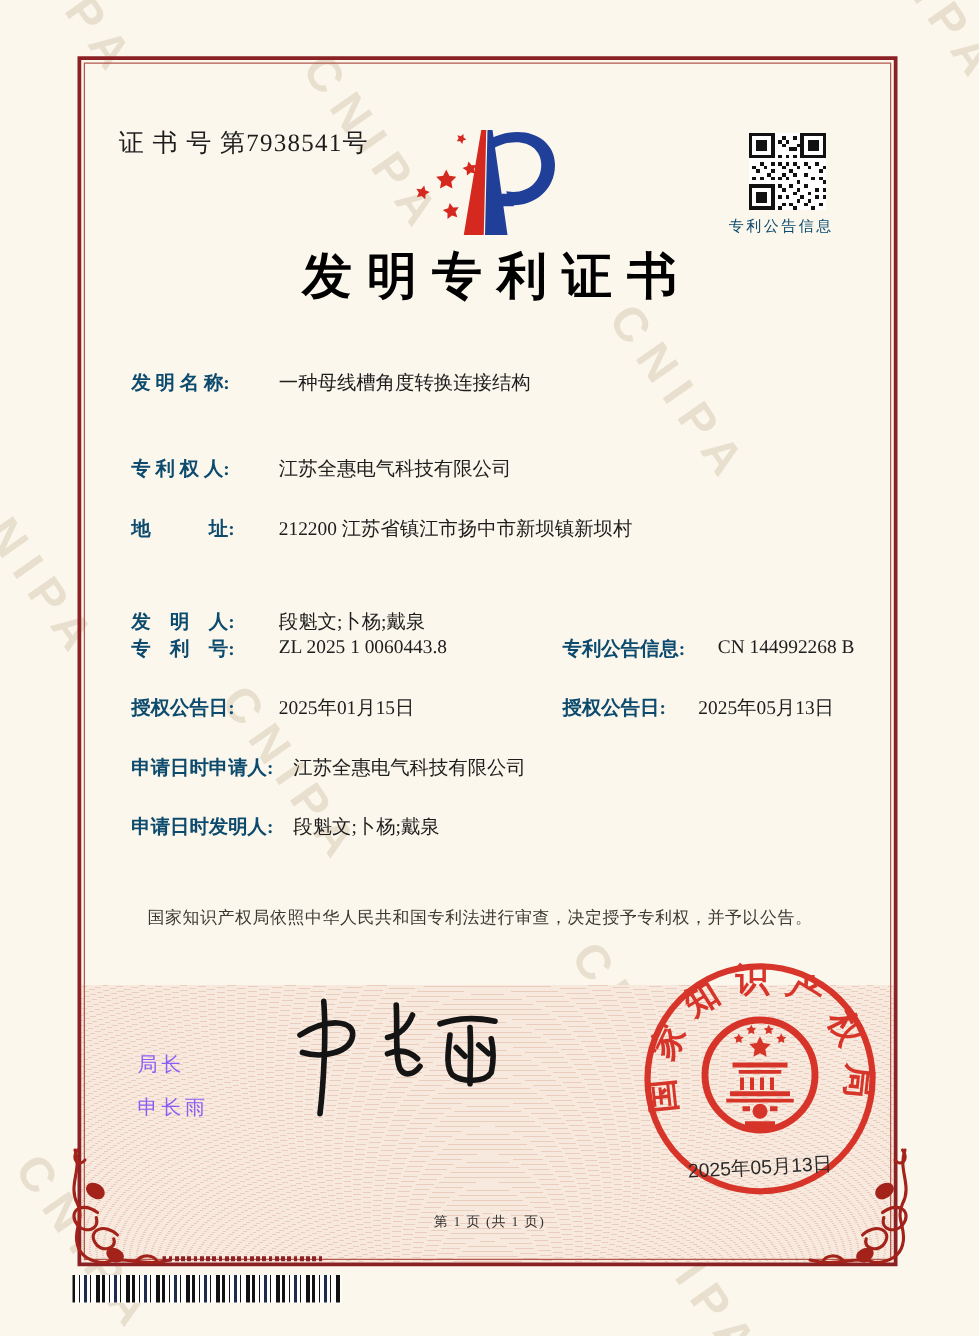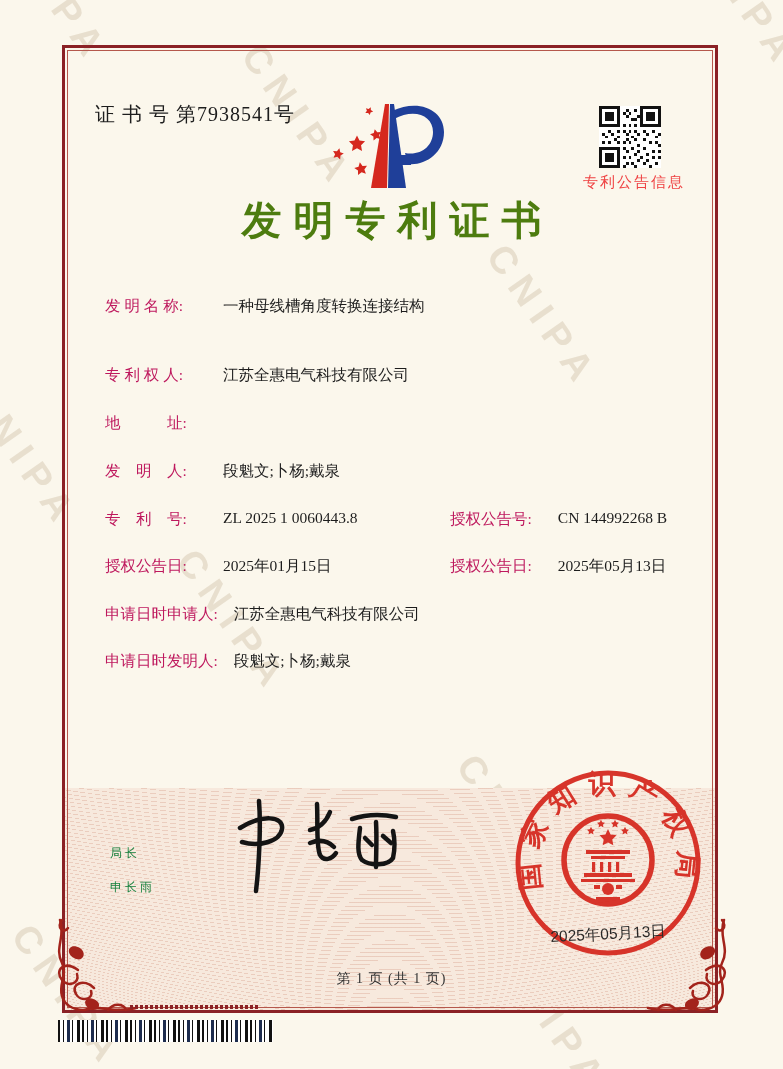--- a/index.html
+++ b/index.html
@@ -15,38 +15,38 @@
   .frame-inner{position:absolute;inset:2px;border:1px solid #b5584c;}
   
   .band{position:absolute;left:65px;top:788px;width:650px;height:222px;z-index:2;
         background-color:#f7e9dd;
         background-image:repeating-radial-gradient(140% 90% at 50% 140%,
            rgba(198,120,96,.25) 0 1px, rgba(0,0,0,0) 1px 6px);}
   .content{position:absolute;inset:0;z-index:5;}
   .certno{position:absolute;left:95px;top:101px;font-size:20px;color:#1d1d1d;letter-spacing:1px;}
   .logo{position:absolute;left:325px;top:96px;}
   .qr{position:absolute;left:599px;top:106px;}
-  .qr-label{position:absolute;left:583px;top:173px;font-size:15px;color:#ef4444;letter-spacing:2px;}
+  .qr-label{position:absolute;left:583px;top:173px;font-size:12px;color:#0c4a6e;letter-spacing:2px;}
   .title{position:absolute;left:0;right:0;top:193px;text-align:center;font-size:40px;
-         font-weight:bold;color:#4d7c0f;letter-spacing:12px;text-indent:12px;}
+         font-weight:bold;color:#000000;letter-spacing:12px;text-indent:12px;}
   .frow{position:absolute;left:105px;width:610px;display:flex;font-size:15.5px;color:#1d1d1d;}
-  .flabel{flex:none;min-width:102px;color:#be185d;}
+  .flabel{flex:none;min-width:102px;color:#0c4a6e;font-weight:bold;}
   .fvalue{margin-left:16px;}
   .pair{position:absolute;left:345px;display:flex;}
   .pair .flabel{min-width:auto;margin-right:10px;}
-  .r1{top:296px}.r2{top:365px}.r3{top:413px}.r4{top:461px}
+  .r1{top:296px}.r2{top:365px}.r3{top:413px}.r4{top:487px}
   .r5{top:509px}.r6{top:556px}.r7{top:604px}.r8{top:651px}
   .statement{position:absolute;left:91px;top:720px;width:602px;font-size:13.5px;
              line-height:27px;color:#3b3732;letter-spacing:.5px;}
   .statement .ln1{text-indent:2em;}
   .officer{position:absolute;left:110px;top:836px;font-family:"Liberation Sans","DejaVu Sans",sans-serif;
-           font-size:12px;color:#15803d;letter-spacing:3px;line-height:34px;}
+           font-size:16px;color:#8b5cf6;letter-spacing:3px;line-height:34px;}
   .sig{position:absolute;left:222px;top:796px;}
   .seal{position:absolute;left:508px;top:763px;opacity:.93;}
-  .footer{position:absolute;left:0;right:0;top:970px;text-align:center;font-size:14px;
+  .footer{position:absolute;left:0;right:0;top:970px;text-align:center;font-size:11px;
           color:#333;letter-spacing:1px;}
   .microprint{position:absolute;left:130px;top:1005px;width:130px;height:4px;
           background:repeating-linear-gradient(90deg,#8b2125 0 3px,transparent 3px 5px);z-index:6;}
   .barcode{position:absolute;left:58px;top:1020px;width:215px;height:22px;background:#fff;z-index:6;
           background-image:repeating-linear-gradient(90deg,
              #111 0 2px,#fff 2px 5px,#111 5px 6px,#fff 6px 9px,
              #1d2c4e 9px 12px,#fff 12px 14px,#111 14px 15px,#fff 15px 19px,
              #111 19px 22px,#fff 22px 24px);}
   .flourish{position:absolute;z-index:6;}
   .fl-left{left:50px;top:918px;}
@@ -121,30 +121,31 @@
   <div class="frow r1">
     <span class="flabel">发 明 名 称:</span>
     <span class="fvalue">一种母线槽角度转换连接结构</span>
   </div>
   <div class="frow r2">
     <span class="flabel">专 利 权 人:</span>
     <span class="fvalue">江苏全惠电气科技有限公司</span>
   </div>
   <div class="frow r3">
     <span class="flabel">地　　　址:</span>
+    <span class="fvalue">212200 江苏省镇江市扬中市新坝镇新坝村</span>
   </div>
   <div class="frow r4">
     <span class="flabel">发　明　人:</span>
     <span class="fvalue">段魁文;卜杨;戴泉</span>
   </div>
   <div class="frow r5">
     <span class="flabel">专　利　号:</span>
     <span class="fvalue">ZL 2025 1 0060443.8</span>
     <span class="pair">
-      <span class="flabel">授权公告号:</span>
+      <span class="flabel">专利公告信息:</span>
       <span class="fvalue">CN 144992268 B</span>
     </span>
   </div>
   <div class="frow r6">
     <span class="flabel">授权公告日:</span>
     <span class="fvalue">2025年01月15日</span>
     <span class="pair">
       <span class="flabel">授权公告日:</span>
       <span class="fvalue">2025年05月13日</span>
     </span>
@@ -152,20 +153,21 @@
   <div class="frow r7">
     <span class="flabel">申请日时申请人:</span>
     <span class="fvalue">江苏全惠电气科技有限公司</span>
   </div>
   <div class="frow r8">
     <span class="flabel">申请日时发明人:</span>
     <span class="fvalue">段魁文;卜杨;戴泉</span>
   </div>
 
   <div class="statement">
+    <div class="ln1">国家知识产权局依照中华人民共和国专利法进行审查，决定授予专利权，并予以公告。</div>
   </div>
 
   <div class="officer">
     <div>局长</div>
     <div>申长雨</div>
   </div>
 
   <svg class="sig" width="195" height="100" viewBox="0 0 195 100">
     <g fill="none" stroke="#141414" stroke-width="4.5" stroke-linecap="round">
       <path d="M18,32 C40,18 62,20 60,33 C58,46 36,51 20,46"></path>

